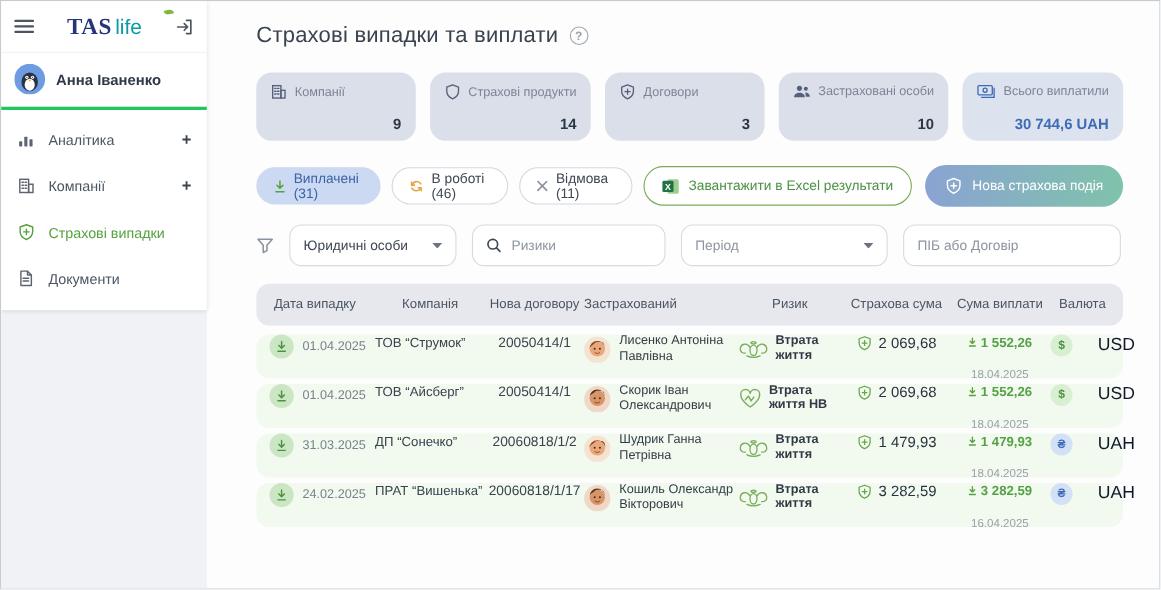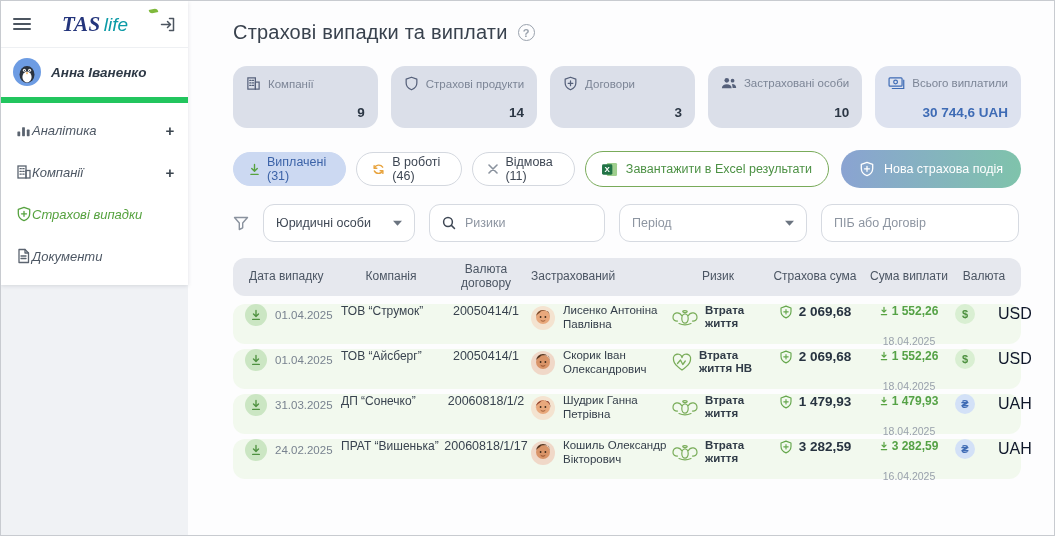--- a/index.html
+++ b/index.html
@@ -2,32 +2,32 @@
 <html lang="uk"><head>
 <meta charset="utf-8">
 <style>
   *{margin:0;padding:0;box-sizing:border-box;}
   html,body{background:#fff;}
   body{font-family:"Liberation Sans","DejaVu Sans",sans-serif;}
   .screen{position:relative;width:1055px;height:536px;background:#fdfdfe;border:1px solid #c8cbd0;overflow:hidden;}
 
   
   .side-strip{position:absolute;left:0;top:0;width:187px;height:100%;background:#f0f2f5;}
-  .sidebar{position:absolute;left:0;top:0;width:187px;background:#ffffff;box-shadow:0 1px 4px rgba(40,50,70,.14);padding-bottom:6px;font-style:italic;}
+  .sidebar{position:absolute;left:0;top:0;width:187px;background:#ffffff;box-shadow:0 1px 4px rgba(40,50,70,.14);padding-bottom:6px;}
   .side-top{display:flex;align-items:center;height:46px;padding:0 12px;}
   .hamburger{width:18px;display:flex;flex-direction:column;gap:3px;cursor:pointer;}
   .hamburger i{display:block;height:2px;background:#4c5560;border-radius:1px;}
   .logo{flex:1;text-align:center;white-space:nowrap;position:relative;}
   .logo .tas{font-family:"Liberation Serif","DejaVu Serif",serif;font-weight:bold;font-size:21px;color:#24357c;letter-spacing:.5px;}
   .logo .life{font-size:19px;color:#0b9aa6;position:relative;margin-left:3px;}
   .logo .leaf{position:absolute;top:-3px;right:1px;width:9px;height:4px;background:#7fb93c;border-radius:0 6px 0 6px;transform:rotate(-12deg);}
-  .side-user{display:flex;align-items:center;gap:10px;padding:10px 12px 11px 12px;border-top:1px solid #eef0f3;border-bottom:6px solid #22c55e;}
+  .side-user{display:flex;align-items:center;gap:10px;padding:10px 12px 11px 12px;border-top:1px solid #eef0f3;border-bottom:3px solid #22c55e;}
   .side-user .name{font-size:13.5px;color:#2f3a47;font-weight:bold;}
   .menu{padding:6px 0 2px 0;}
-  .menu-item{display:flex;align-items:center;height:42px;padding:0 14px;cursor:pointer;}
+  .menu-item{display:flex;align-items:center;gap:12px;height:42px;padding:0 14px;cursor:pointer;}
   .menu-item .mi-label{font-size:13px;color:#4c5663;flex:1;}
   .menu-item.active .mi-label{color:#56a23f;}
   .menu-item .plus{font-size:15px;color:#3c4650;font-weight:bold;}
   .micon{width:17px;height:17px;flex:0 0 17px;display:flex;align-items:center;justify-content:center;}
 
   
   .main{position:absolute;left:187px;top:0;width:868px;height:100%;padding:20px 35px 0 45px;}
   .page-head{display:flex;align-items:center;gap:10px;}
   .page-title{font-size:20px;color:#39424e;font-weight:500;letter-spacing:.2px;}
   .help{width:17px;height:17px;border:1.4px solid #9aa2ad;border-radius:50%;color:#9aa2ad;font-size:11px;display:flex;align-items:center;justify-content:center;font-weight:bold;}
@@ -73,21 +73,21 @@
   .c-payout{width:88px;text-align:center;}
   .c-curr{width:60px;display:flex;align-items:center;gap:6px;justify-content:flex-start;padding-left:2px;}
   .th.c-curr{display:block;text-align:center;}
 
   .status-dot{width:22px;height:22px;border-radius:50%;background:#cbe6c3;display:flex;align-items:center;justify-content:center;flex:0 0 22px;}
   .cell-date{font-size:11.5px;color:#78828f;}
   .cell-comp{font-size:12px;color:#39434f;}
   .cell-contract{font-size:12.5px;color:#39434f;}
   .cell-name{font-size:11.5px;color:#333d49;line-height:1.2;}
   .risk-txt{font-size:11.5px;font-weight:bold;color:#303b47;line-height:1.15;text-align:left;}
-  .sum-val{font-size:13.5px;font-weight:bold;color:#273340;}
+  .sum-val{font-size:13.5px;font-weight:normal;color:#273340;}
   .pay-line{display:flex;align-items:center;justify-content:center;gap:4px;}
   .pay-val{font-size:12px;font-weight:bold;color:#55a246;}
   .pay-date{font-size:10.5px;color:#99a1ac;margin-top:17px;}
   .curr-code{font-size:16px;color:#0f172a;margin-left:17px;}
   .curr-dot{width:20px;height:20px;border-radius:50%;display:flex;align-items:center;justify-content:center;font-size:11px;font-weight:bold;flex:0 0 20px;}
   .curr-usd{background:#d9efd2;color:#4e9140;}
   .curr-uah{background:#d3e1f7;color:#3f6bb4;}
   .avatar-sm{flex:0 0 24px;}
   svg{display:block;}
 </style>
@@ -330,21 +330,21 @@
       </div>
       <div class="fld w4">
         <input type="text" placeholder="ПІБ або Договір" style="">
       </div>
     </div>
 
     <div class="tbl">
       <div class="thead">
         <span class="th c-date">Дата випадку</span>
         <span class="th c-comp" style="text-align:center;">Компанія</span>
-        <span class="th c-contract">Валюта договору</span>
+        <span class="th c-contract">Нова договору</span>
         <span class="th c-insured">Застрахований</span>
         <span class="th c-risk">Ризик</span>
         <span class="th c-sum">Страхова сума</span>
         <span class="th c-payout">Сума виплати</span>
         <span class="th c-curr">Валюта</span>
       </div>
 
       <div class="trow">
         <div class="c-date">
           <span class="status-dot">

